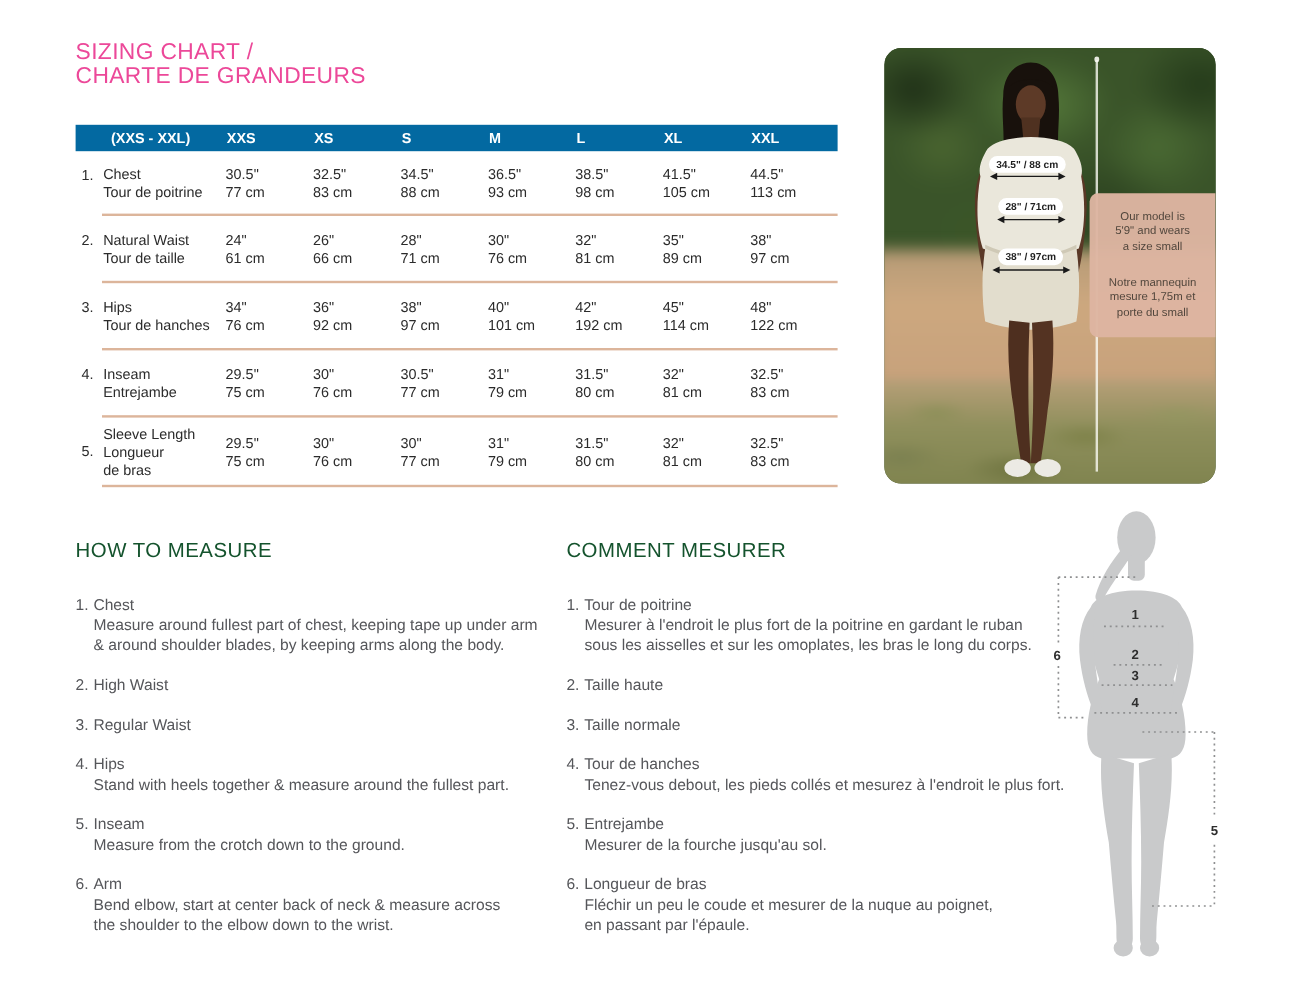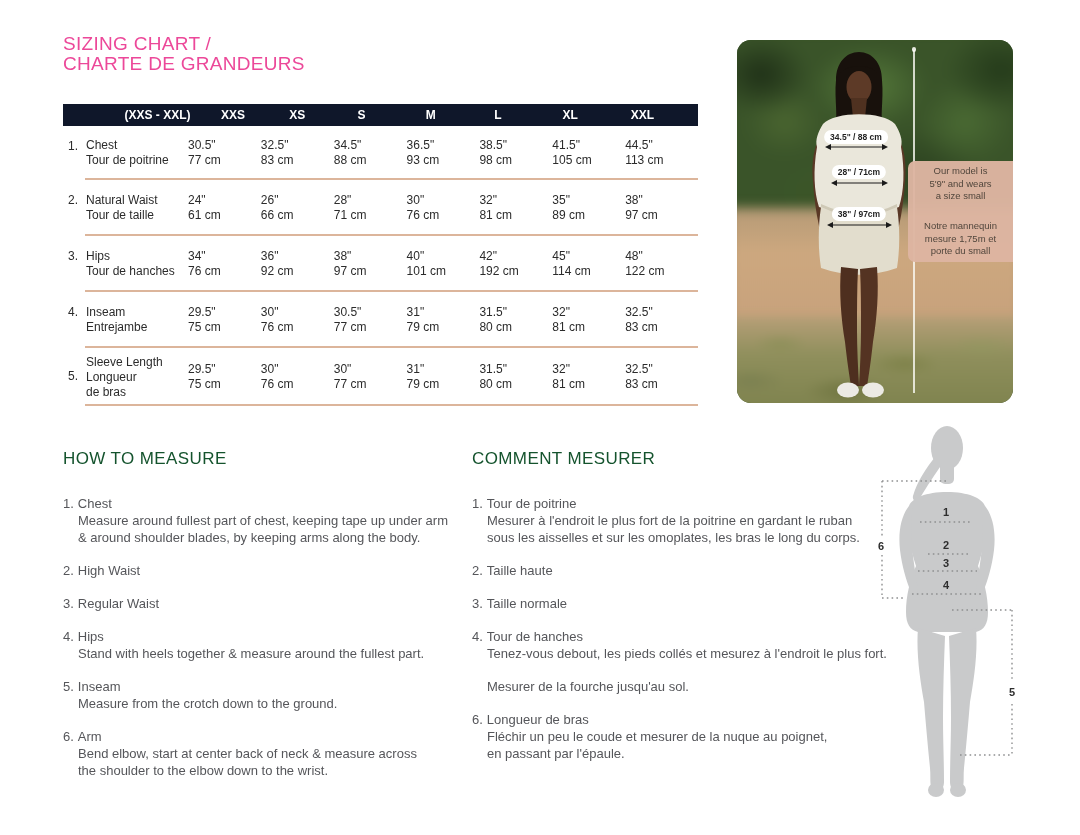--- a/index.html
+++ b/index.html
@@ -4,21 +4,21 @@
 <style>
   html,body{margin:0;padding:0;background:#fff;width:1080px;height:835px;overflow:hidden;
             font-family:"Liberation Sans",sans-serif;}
   .abs{position:absolute;}
   
   .page-title{left:63px;top:34px;font-size:19px;line-height:19.5px;color:#ec4899;
               letter-spacing:.3px;white-space:pre-line;}
   
   .table{left:63px;top:104px;width:635px;}
   .thead{display:grid;grid-template-columns:125px repeat(7,1fr);height:22px;
-         background:#0f172a;color:#fff;font-size:12px;font-weight:700;align-items:center;padding-left:32px;}
+         background:#0369a1;color:#fff;font-size:12px;font-weight:700;align-items:center;}
   .thead .c0{text-align:center;}
   .thead .ch{padding-left:1px;}
   .trow{position:relative;display:grid;grid-template-columns:23px 102px repeat(7,1fr);}
   .r1{height:54px}.r2,.r3,.r4{height:56px}.r5{height:58px}
   .tnum{font-size:12px;color:#2b2b2b;padding-left:5px;padding-top:13px;}
   .r5 .tnum{padding-top:21px;}
   .tlabel,.tcell{display:flex;flex-direction:column;justify-content:center;}
   .tlabel div,.tcell div{font-size:12px;line-height:15px;color:#2b2b2b;white-space:pre-line;}
   .sep{position:absolute;left:22px;right:0;bottom:0;height:2px;background:#dcb59b;}
   
@@ -48,21 +48,21 @@
          background:rgba(250,250,244,.8);}
   .hline::before{content:'';position:absolute;top:-3px;left:-1.5px;width:4.5px;height:4.5px;
          border-radius:50%;background:rgba(250,250,244,.9);}
   .anno-svg{position:absolute;left:0;top:0;z-index:4;}
   .pill{position:absolute;z-index:5;background:#fff;border-radius:8px;color:#1f1f1f;
         font-size:8.5px;font-weight:700;padding:2px 6px;white-space:nowrap;
         transform:translateX(-50%);}
   .p1{left:119px;top:90px;}
   .p2{left:122px;top:125px;}
   .p3{left:122px;top:167px;}
-  .model-note{position:absolute;z-index:6;left:171px;top:121px;right:0;height:101px;
+  .model-note{position:absolute;z-index:6;left:171px;top:121px;right:0;height:120px;
         background:rgba(221,181,161,.97);border-radius:7px 0 0 7px;box-sizing:border-box;
         display:flex;flex-direction:column;justify-content:center;gap:17px;padding:4px 6px;
         text-align:center;font-size:9.5px;line-height:1.32;color:#51463c;}
   .model-note div{white-space:pre-line;}
   
   .section-title{font-size:17px;color:#14532d;letter-spacing:.4px;}
   .st-en{left:63px;top:449px;}
   .st-fr{left:472px;top:449px;}
   .mlist{font-size:13px;color:#55565a;line-height:17px;}
   .ml-en{left:63px;top:495px;width:410px;}
@@ -393,20 +393,21 @@
   </div>
   <div class="mitem">
     <div class="mhead"><span>3.</span><span class="mtitle">Taille normale</span></div>
 
   </div>
   <div class="mitem">
     <div class="mhead"><span>4.</span><span class="mtitle">Tour de hanches</span></div>
     <div class="mdesc">Tenez-vous debout, les pieds collés et mesurez à l'endroit le plus fort.</div>
   </div>
   <div class="mitem">
+    <div class="mhead"><span>5.</span><span class="mtitle">Entrejambe</span></div>
     <div class="mdesc">Mesurer de la fourche jusqu'au sol.</div>
   </div>
   <div class="mitem">
     <div class="mhead"><span>6.</span><span class="mtitle">Longueur de bras</span></div>
     <div class="mdesc">Fléchir un peu le coude et mesurer de la nuque au poignet,
 en passant par l'épaule.</div>
   </div>
 </div>
 
 <div class="abs diagram">

